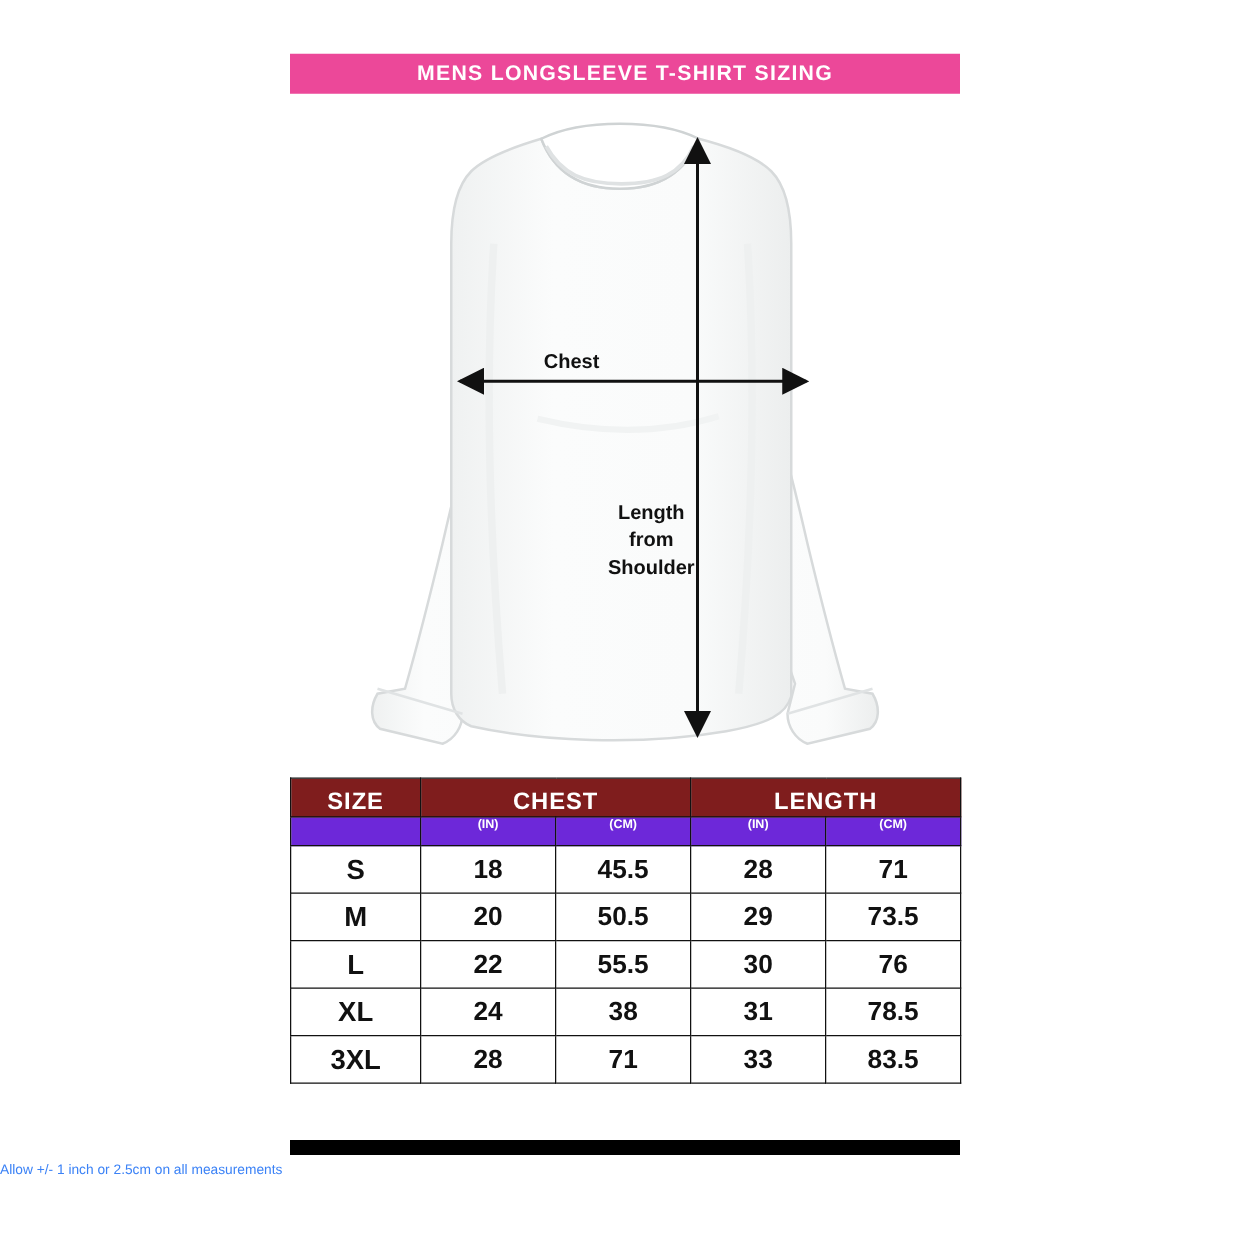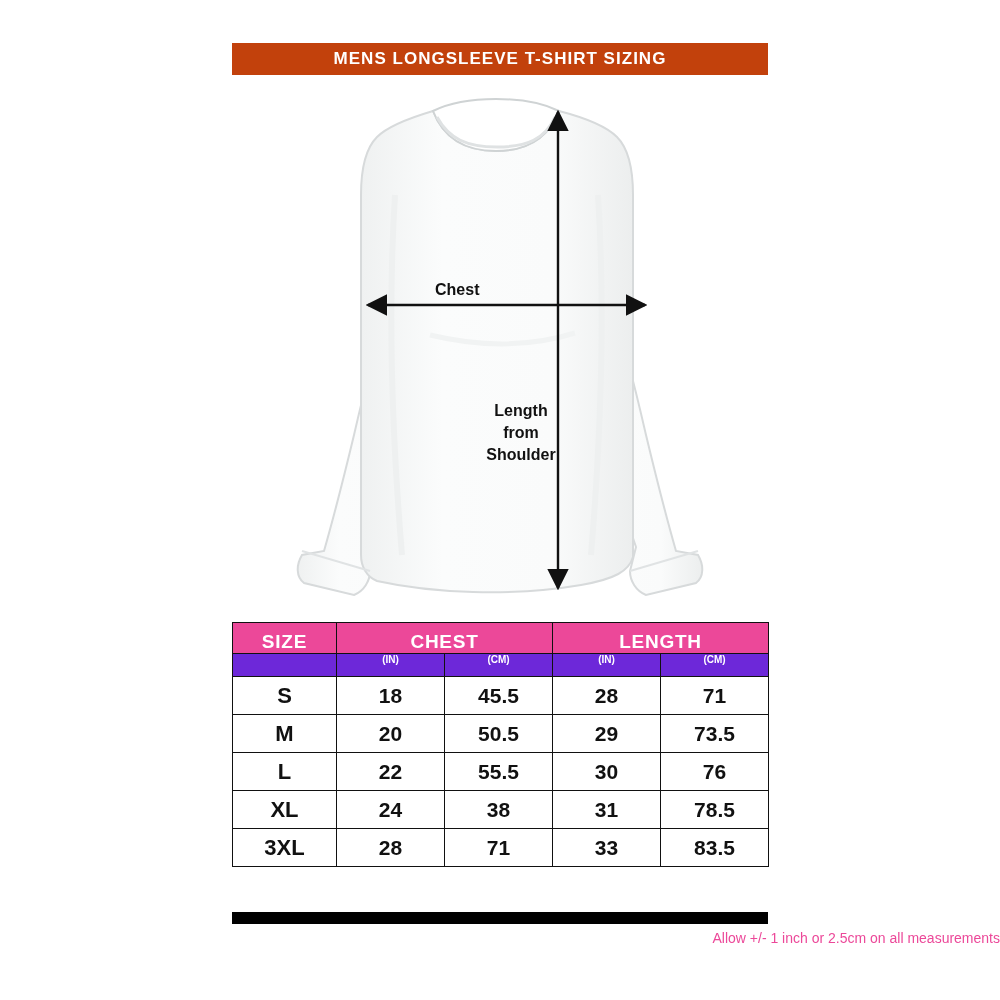--- a/index.html
+++ b/index.html
@@ -16,21 +16,21 @@
     overflow: hidden;
   }
 
   
   .title-bar {
     position: absolute;
     left: 232px;
     top: 43px;
     width: 536px;
     height: 32px;
-    background: #c2410c;
+    background: #ec4899;
     color: #ffffff;
     display: flex;
     align-items: center;
     justify-content: center;
     letter-spacing: 0.06em;
     font-size: 17px;
     font-weight: bold;
   }
 
   
@@ -89,21 +89,21 @@
     background: #ffffff;
     table-layout: fixed;
   }
   table.size-table th,
   table.size-table td {
     border: 1px solid #111111;
     text-align: center;
     padding: 0;
   }
   .head-row th {
-    background: #ec4899;
+    background: #7f1d1d;
     color: #ffffff;
     border: none;
     font-size: 19px;
     font-weight: bold;
     letter-spacing: 0.04em;
     height: 30px;
     vertical-align: bottom;
     padding-bottom: 2px;
   }
   .unit-row th {
@@ -131,23 +131,23 @@
     top: 912px;
     width: 536px;
     height: 12px;
     background: #000000;
   }
   .note {
     position: absolute;
     left: 0;
     top: 930px;
     width: 1000px;
-    text-align: right;
-    font-size: 14px;
-    color: #ec4899;
+    text-align: left;
+    font-size: 11px;
+    color: #3b82f6;
   }
 </style>
 </head>
 <body>
 
 <div class="title-bar">MENS LONGSLEEVE T-SHIRT SIZING</div>
 
 <div class="garment-area">
   <svg class="garment-svg" viewBox="0 0 640 530" xmlns="http://www.w3.org/2000/svg">
     <defs>

